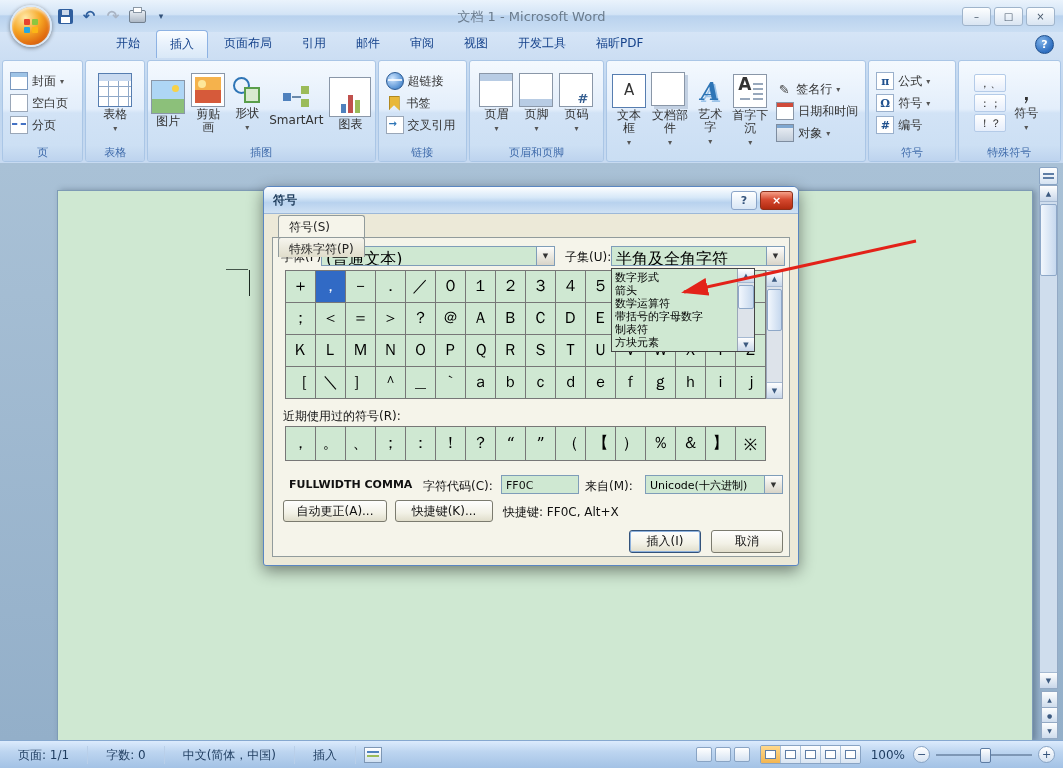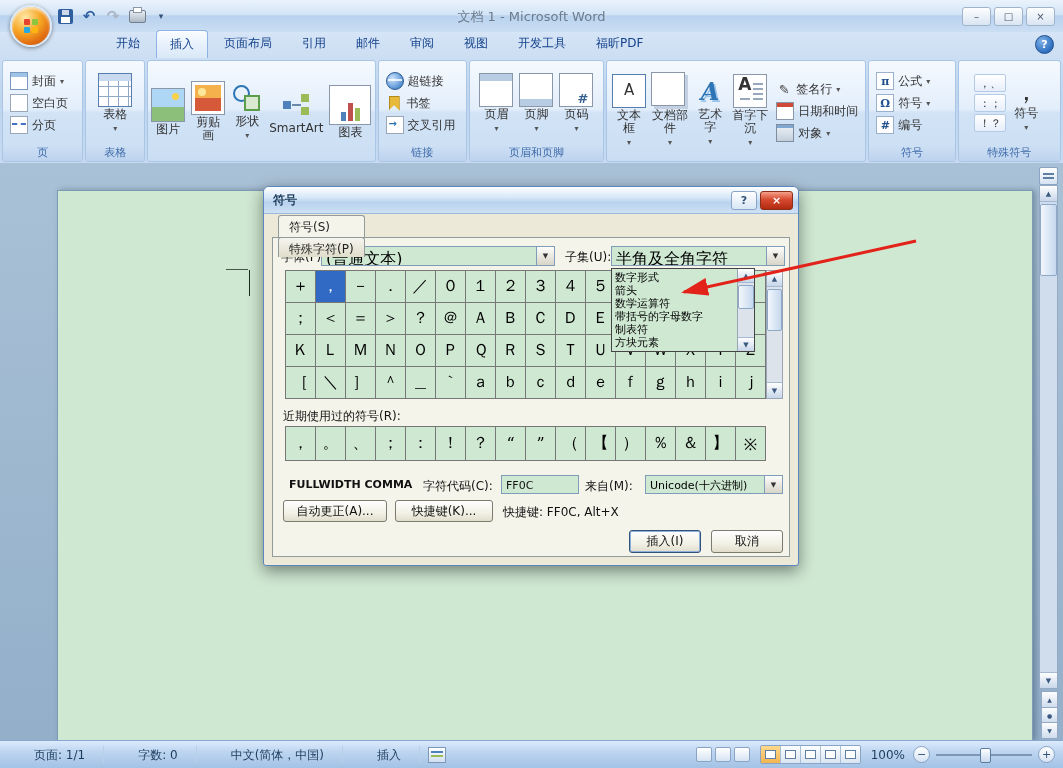--- a/index.html
+++ b/index.html
@@ -162,21 +162,21 @@
   .sl-items{flex:1;padding-top:2px;overflow:hidden;}
   .sl-item{height:13px;line-height:13px;font-size:11px;padding:0 3px;white-space:nowrap;}
   .sl-sb{width:16px;border-left:1px solid #9aa6b8;background:#dde3ea;display:flex;flex-direction:column;}
   .xbtn{position:absolute;height:22px;border:1px solid #7b7b6f;border-radius:3px;font-size:12px;color:#111;
         background:linear-gradient(#fefefe,#f2f1e6 60%,#e0ddcb);display:flex;align-items:center;justify-content:center;box-sizing:border-box;}
   .xbtn.default{border:1px solid #33527a;box-shadow:0 0 0 1px #8cb0dc inset;}
   .bold{font-weight:bold;}
   
   .statusbar{position:absolute;left:0;bottom:0;right:0;height:27px;display:flex;align-items:center;
         background:linear-gradient(#dcebfd,#bdd5f0 40%,#a3c2e5);border-top:1px solid #86a8d0;color:#1d3b5e;}
-  .sseg{padding:0 18px;border-right:1px solid #b9cfe9;height:18px;line-height:18px;white-space:nowrap;margin-left:16px;}
+  .sseg{padding:0 18px;border-right:1px solid #b9cfe9;height:18px;line-height:18px;white-space:nowrap;}
   .sicon{width:16px;height:14px;margin:0 8px;background:linear-gradient(#fff,#cfe0f2);border:1px solid #7e97b5;position:relative;}
   .sicon::after{content:"";position:absolute;left:2px;top:3px;right:2px;height:2px;background:#4f81bd;box-shadow:0 4px 0 #9bbb59;}
   .sspacer{flex:1;}
   .minicons{display:flex;gap:3px;margin-right:10px;}
   .mini{width:14px;height:13px;border:1px solid #89a4c4;border-radius:2px;background:linear-gradient(#fff,#d6e3f2);}
   .viewbtns{display:flex;margin-right:10px;border:1px solid #89a4c4;border-radius:2px;overflow:hidden;}
   .vb{width:19px;height:17px;background:linear-gradient(#fdfeff,#d9e5f2);border-right:1px solid #a9bfd8;position:relative;}
   .vb:last-child{border-right:none;}
   .vb.active{background:linear-gradient(#ffd98c,#f3b551);}
   .vb::after{content:"";position:absolute;left:4px;right:4px;top:4px;bottom:4px;border:1px solid #5f7ea6;background:#fff;}
@@ -290,20 +290,21 @@
             </div>
           <div class="bbtn">
               <span class="i32 i-chart32">
                 <i class="b1"></i>
                 <i class="b2"></i>
                 <i class="b3"></i>
               </span>
               <span>图表</span>
             </div>
         </div>
+        <div class="glabel">插图</div>
       </div>
 
       <div class="group" style="width:88px">
         <div class="gc col">
           <div class="sbtn">
               <span class="i16 i-link"></span>
               <span>超链接</span>
             </div>
           <div class="sbtn">
               <span class="i16 i-bookmark"></span>

